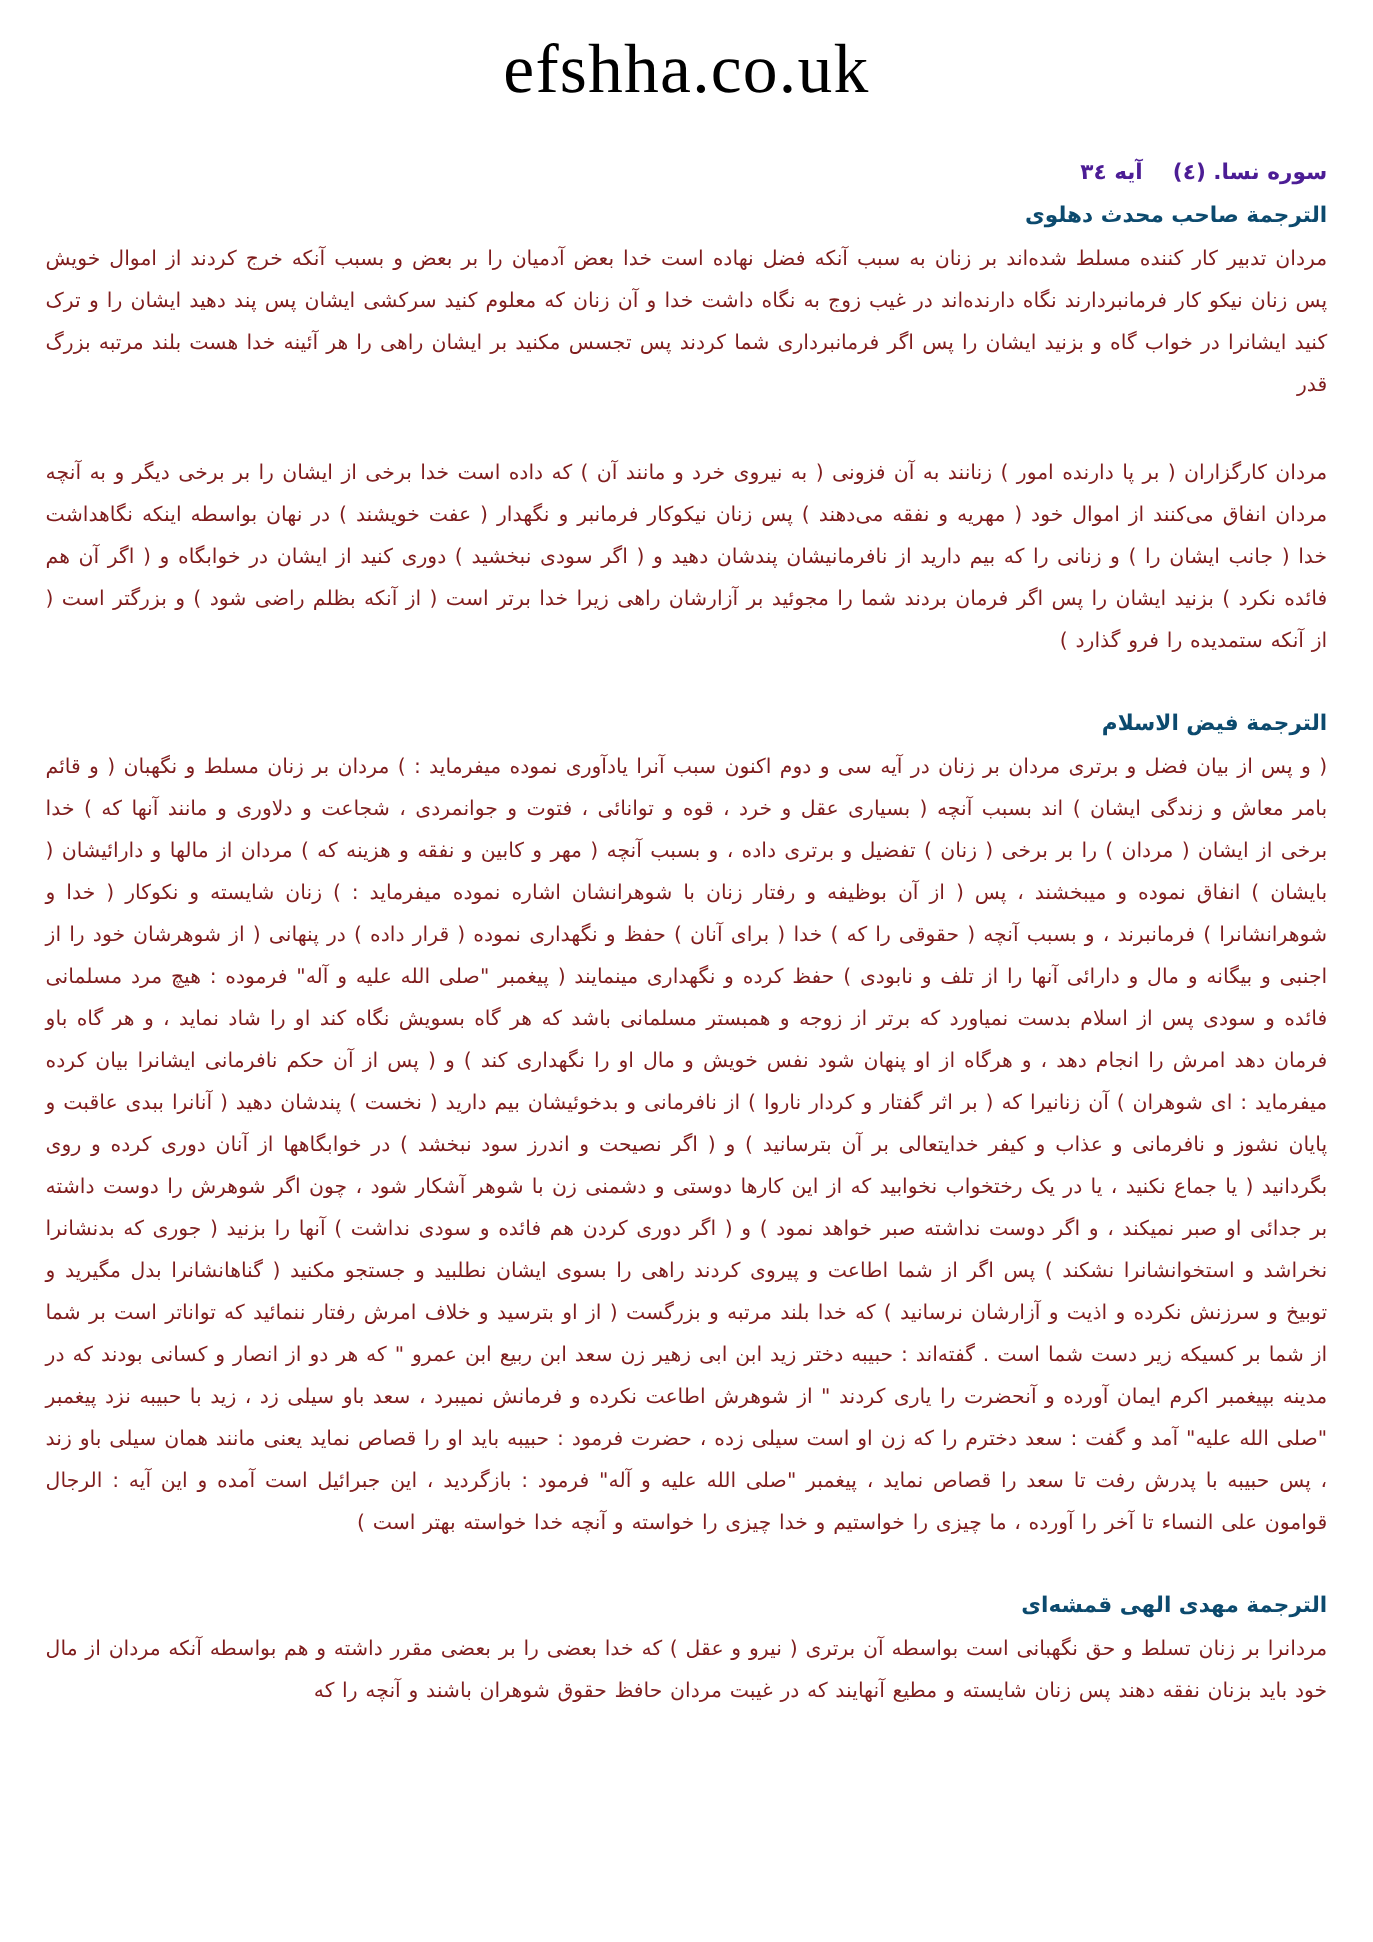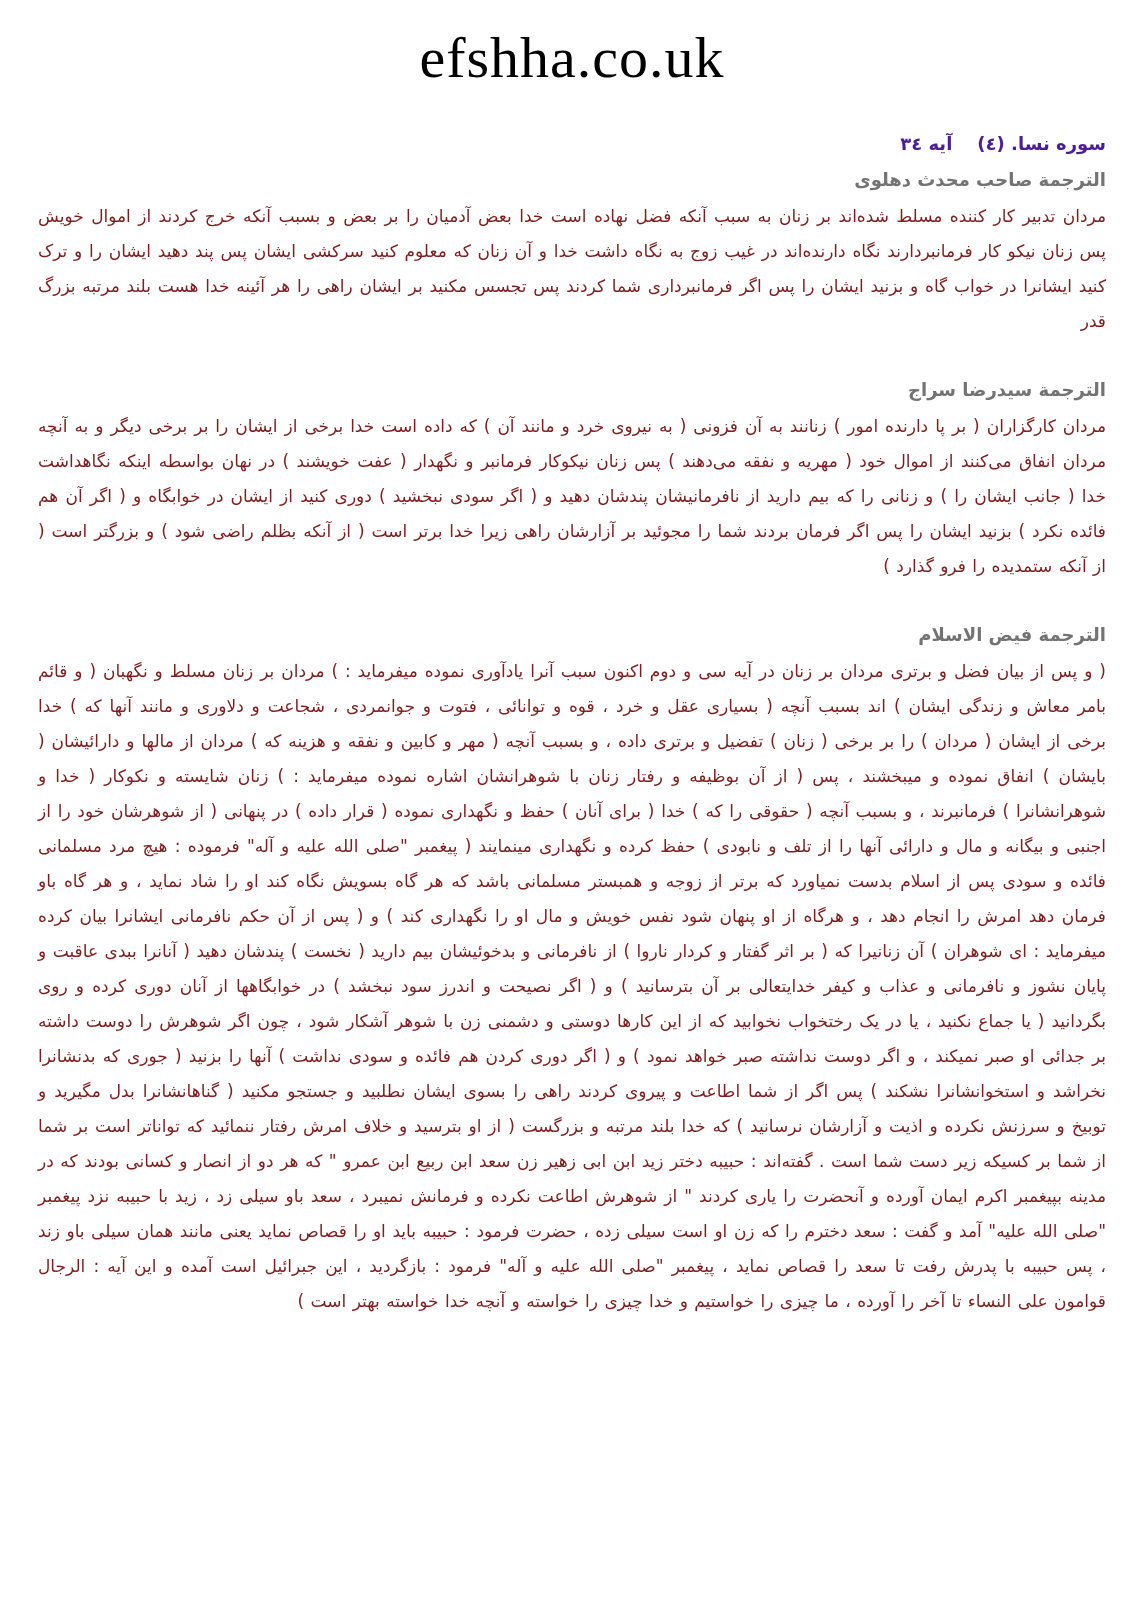--- a/index.html
+++ b/index.html
@@ -35,21 +35,21 @@
     font-size: 18px;
     font-weight: bold;
     color: #4c1d95;
     margin: 0 0 10px 0;
     line-height: 26px;
   }
   .section-heading {
     font-family: "DejaVu Sans", sans-serif;
     font-size: 18px;
     font-weight: bold;
-    color: #737373;
+    color: #0c4a6e;
     margin: 0 0 6px 0;
     line-height: 26px;
   }
   .section {
     margin: 0 0 38px 0;
   }
   .section.tight {
   }
   .body-text {
     font-family: "DejaVu Sans", sans-serif;
@@ -71,26 +71,27 @@
   <div class="rtl">
 
     <div class="verse-heading">سوره نسا. (٤)&nbsp;&nbsp;&nbsp; آیه ٣٤</div>
 
     <div class="section">
       <div class="section-heading">الترجمة صاحب محدث دهلوی</div>
       <p class="body-text">مردان تدبیر کار کننده مسلط شده‌اند بر زنان به سبب آنکه فضل نهاده است خدا بعض آدمیان را بر بعض و بسبب آنکه خرج کردند از اموال خویش پس زنان نیکو کار فرمانبردارند نگاه دارنده‌اند در غیب زوج به نگاه داشت خدا و آن زنان که معلوم کنید سرکشی ایشان پس پند دهید ایشان را و ترک کنید ایشانرا در خواب گاه و بزنید ایشان را پس اگر فرمانبرداری شما کردند پس تجسس مکنید بر ایشان راهی را هر آئینه خدا هست بلند مرتبه بزرگ قدر</p>
     </div>
 
     <div class="section">
-      <div class="section-heading">الترجمة سیدرضا سراج</div>
       <p class="body-text">مردان کارگزاران ( بر پا دارنده امور ) زنانند به آن فزونی ( به نیروی خرد و مانند آن ) که داده است خدا برخی از ایشان را بر برخی دیگر و به آنچه مردان انفاق می‌کنند از اموال خود ( مهریه و نفقه می‌دهند ) پس زنان نیکوکار فرمانبر و نگهدار ( عفت خویشند ) در نهان بواسطه اینکه نگاهداشت خدا ( جانب ایشان را ) و زنانی را که بیم دارید از نافرمانیشان پندشان دهید و ( اگر سودی نبخشید ) دوری کنید از ایشان در خوابگاه و ( اگر آن هم فائده نکرد ) بزنید ایشان را پس اگر فرمان بردند شما را مجوئید بر آزارشان راهی زیرا خدا برتر است ( از آنکه بظلم راضی شود ) و بزرگتر است ( از آنکه ستمدیده را فرو گذارد )</p>
     </div>
 
     <div class="section tight">
       <div class="section-heading">الترجمة فیض الاسلام</div>
       <p class="body-text">( و پس از بیان فضل و برتری مردان بر زنان در آیه سی و دوم اکنون سبب آنرا یادآوری نموده میفرماید : ) مردان بر زنان مسلط و نگهبان ( و قائم بامر معاش و زندگی ایشان ) اند بسبب آنچه ( بسیاری عقل و خرد ، قوه و توانائی ، فتوت و جوانمردی ، شجاعت و دلاوری و مانند آنها که ) خدا برخی از ایشان ( مردان ) را بر برخی ( زنان ) تفضیل و برتری داده ، و بسبب آنچه ( مهر و کابین و نفقه و هزینه که ) مردان از مالها و دارائیشان ( بایشان ) انفاق نموده و میبخشند ، پس ( از آن بوظیفه و رفتار زنان با شوهرانشان اشاره نموده میفرماید : ) زنان شایسته و نکوکار ( خدا و شوهرانشانرا ) فرمانبرند ، و بسبب آنچه ( حقوقی را که ) خدا ( برای آنان ) حفظ و نگهداری نموده ( قرار داده ) در پنهانی ( از شوهرشان خود را از اجنبی و بیگانه و مال و دارائی آنها را از تلف و نابودی ) حفظ کرده و نگهداری مینمایند ( پیغمبر "صلی الله علیه و آله" فرموده : هیچ مرد مسلمانی فائده و سودی پس از اسلام بدست نمیاورد که برتر از زوجه و همبستر مسلمانی باشد که هر گاه بسویش نگاه کند او را شاد نماید ، و هر گاه باو فرمان دهد امرش را انجام دهد ، و هرگاه از او پنهان شود نفس خویش و مال او را نگهداری کند ) و ( پس از آن حکم نافرمانی ایشانرا بیان کرده میفرماید : ای شوهران ) آن زنانیرا که ( بر اثر گفتار و کردار ناروا ) از نافرمانی و بدخوئیشان بیم دارید ( نخست ) پندشان دهید ( آنانرا ببدی عاقبت و پایان نشوز و نافرمانی و عذاب و کیفر خدایتعالی بر آن بترسانید ) و ( اگر نصیحت و اندرز سود نبخشد ) در خوابگاهها از آنان دوری کرده و روی بگردانید ( یا جماع نکنید ، یا در یک رختخواب نخوابید که از این کارها دوستی و دشمنی زن با شوهر آشکار شود ، چون اگر شوهرش را دوست داشته بر جدائی او صبر نمیکند ، و اگر دوست نداشته صبر خواهد نمود ) و ( اگر دوری کردن هم فائده و سودی نداشت ) آنها را بزنید ( جوری که بدنشانرا نخراشد و استخوانشانرا نشکند ) پس اگر از شما اطاعت و پیروی کردند راهی را بسوی ایشان نطلبید و جستجو مکنید ( گناهانشانرا بدل مگیرید و توبیخ و سرزنش نکرده و اذیت و آزارشان نرسانید ) که خدا بلند مرتبه و بزرگست ( از او بترسید و خلاف امرش رفتار ننمائید که تواناتر است بر شما از شما بر کسیکه زیر دست شما است . گفته‌اند : حبیبه دختر زید ابن ابی زهیر زن سعد ابن ربیع ابن عمرو " که هر دو از انصار و کسانی بودند که در مدینه بپیغمبر اکرم ایمان آورده و آنحضرت را یاری کردند " از شوهرش اطاعت نکرده و فرمانش نمیبرد ، سعد باو سیلی زد ، زید با حبیبه نزد پیغمبر "صلی الله علیه" آمد و گفت : سعد دخترم را که زن او است سیلی زده ، حضرت فرمود : حبیبه باید او را قصاص نماید یعنی مانند همان سیلی باو زند ، پس حبیبه با پدرش رفت تا سعد را قصاص نماید ، پیغمبر "صلی الله علیه و آله" فرمود : بازگردید ، این جبرائیل است آمده و این آیه : الرجال قوامون علی النساء تا آخر را آورده ، ما چیزی را خواستیم و خدا چیزی را خواسته و آنچه خدا خواسته بهتر است )</p>
     </div>
 
     <div class="section">
+      <div class="section-heading">الترجمة مهدی الهی قمشه‌ای</div>
+      <p class="body-text">مردانرا بر زنان تسلط و حق نگهبانی است بواسطه آن برتری ( نیرو و عقل ) که خدا بعضی را بر بعضی مقرر داشته و هم بواسطه آنکه مردان از مال خود باید بزنان نفقه دهند پس زنان شایسته و مطیع آنهایند که در غیبت مردان حافظ حقوق شوهران باشند و آنچه را که</p>
     </div>
 
   </div>
 </div>
 
 </body></html>

